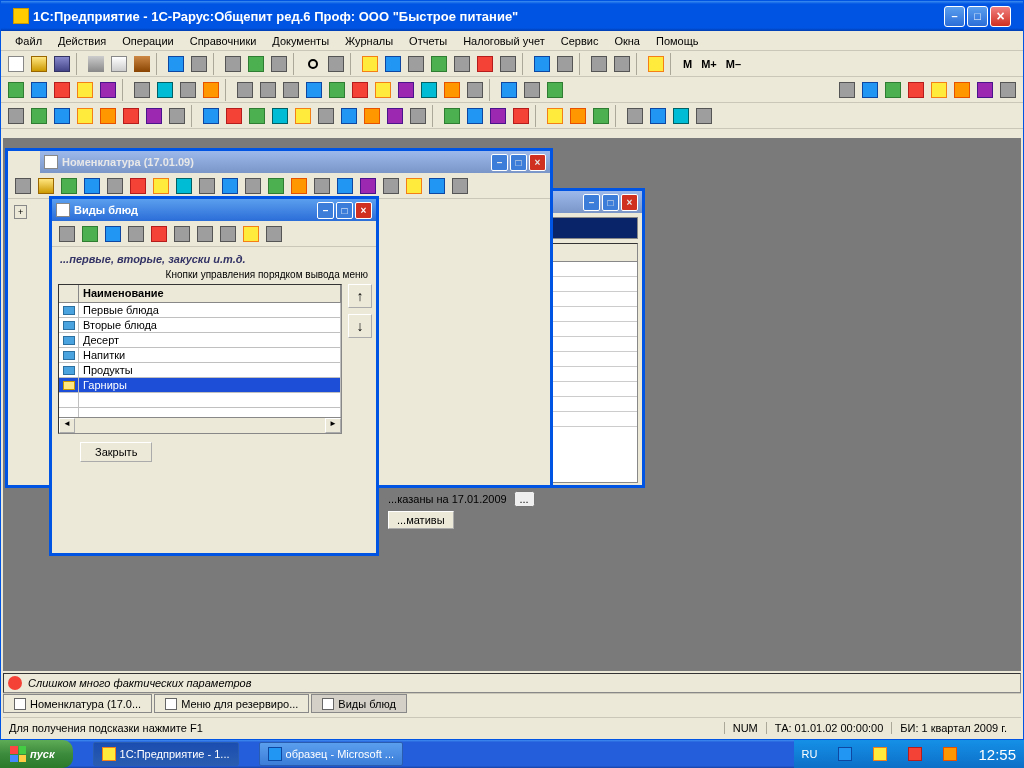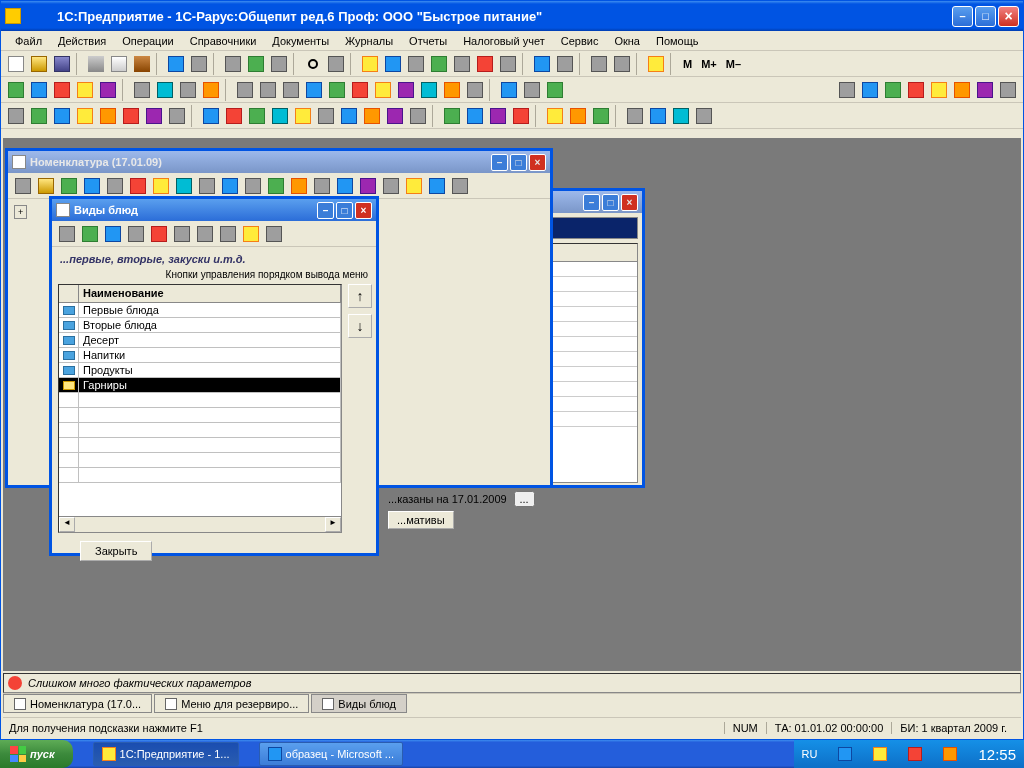--- a/index.html
+++ b/index.html
@@ -1,20 +1,20 @@
 <!DOCTYPE html>
 <html><head>
 <meta charset="utf-8">
 <style>
 * { box-sizing: border-box; margin: 0; padding: 0; font-family: Tahoma, sans-serif; font-size: 11px; }
 body { width: 1024px; height: 768px; overflow: hidden; background: #3a6ea5; position: relative; }
 
 
 .main-window { position: absolute; top: 0; left: 0; width: 1024px; height: 740px; background: #ece9d8; border: 1px solid #0054e3; }
-.titlebar { height: 30px; background: linear-gradient(to bottom, #3c8cf0 0%, #0054e3 10%, #0054e3 90%, #003db0 100%); display: flex; align-items: center; padding: 0 4px; color: white; font-weight: bold; gap: 32px; }
+.titlebar { height: 30px; background: linear-gradient(to bottom, #3c8cf0 0%, #0054e3 10%, #0054e3 90%, #003db0 100%); display: flex; align-items: center; padding: 0 12px; color: white; font-weight: bold; }
 .titlebar .app-icon { width: 16px; height: 16px; background: #ffcc00; border: 1px solid #cc9900; margin-right: 4px; }
 .titlebar .title { flex: 1; font-size: 13px; }
 .titlebar .win-btns { display: flex; gap: 2px; }
 .win-btn { width: 21px; height: 21px; border: 1px solid white; border-radius: 3px; display: flex; align-items: center; justify-content: center; font-weight: bold; font-size: 11px; color: white; cursor: pointer; }
 .win-btn.min, .win-btn.max { background: linear-gradient(to bottom, #5a9fee, #2b6dd8); }
 .win-btn.close { background: linear-gradient(to bottom, #f08080, #d03020); }
 .win-btn.min::before { content: "–"; }
 .win-btn.max::before { content: "□"; }
 .win-btn.close::before { content: "×"; font-size: 14px; }
 
@@ -42,21 +42,21 @@
 .ico-purple { background: #9c27b0; border: 1px solid #4a148c; }
 .ico-orange { background: #ff9800; border: 1px solid #e65100; }
 .ico-cyan { background: #00bcd4; border: 1px solid #006064; }
 .ico-find { background: #000; width: 10px; height: 10px; border-radius: 50%; border: 2px solid #000; position: relative; }
 
 .mdi-area { position: absolute; top: 137px; left: 2px; right: 2px; bottom: 68px; background: #7a7a7a; overflow: hidden; }
 
 
 .child-window { position: absolute; border: 3px solid #0054e3; background: #ece9d8; }
 .child-titlebar { height: 22px; background: linear-gradient(to bottom, #5a9fee, #2b6dd8); display: flex; align-items: center; padding: 0 4px; color: white; font-weight: bold; }
-.child-titlebar.inactive { background: linear-gradient(to bottom, #9db9eb, #7a96c8); color: #e8e8e8; }
+.child-titlebar.inactive { background: linear-gradient(to bottom, #9db9eb, #7a96c8); color: #e8e8e8; margin-left: 32px; }
 .child-titlebar .doc-icon { width: 14px; height: 14px; background: #fff; border: 1px solid #888; margin-right: 4px; }
 .child-win-btns { display: flex; gap: 2px; margin-left: auto; }
 .child-win-btn { width: 17px; height: 17px; border: 1px solid white; border-radius: 2px; display: flex; align-items: center; justify-content: center; font-size: 10px; cursor: pointer; }
 .child-win-btn.min, .child-win-btn.max { background: #3b7dd8; }
 .child-win-btn.close { background: #d03020; }
 .child-win-btn.min::before { content: "–"; }
 .child-win-btn.max::before { content: "□"; }
 .child-win-btn.close::before { content: "×"; }
 
 .child-toolbar { height: 26px; background: #ece9d8; display: flex; align-items: center; padding: 2px 4px; gap: 1px; border-bottom: 1px solid #cac6b8; }
@@ -69,26 +69,26 @@
 .bg-body { background: white; border: 1px inset #888; margin: 4px; height: 240px; position: relative; }
 .bg-header { height: 18px; background: #ece9d8; border-bottom: 1px solid #888; font-weight: bold; padding: 2px 4px; }
 .bg-row { height: 15px; border-bottom: 1px solid #ccc; padding: 0 4px; font-size: 10px; display: flex; align-items: center; }
 .bg-footer { padding: 4px; font-size: 10px; color: #000; }
 
 
 .vidy { top: 58px; left: 46px; width: 330px; height: 360px; z-index: 10; }
 .vidy-sub { font-weight: bold; font-style: italic; color: #333366; padding: 6px 8px 2px; }
 .vidy-hint { text-align: right; font-size: 10px; padding: 2px 8px 4px; }
 .vidy-grid-wrap { display: flex; padding: 0 6px; }
-.vidy-grid { flex: 1; border: 1px inset #888; background: white; height: 249px; overflow: hidden; position: relative; }
+.vidy-grid { flex: 1; border: 1px inset #888; background: white; height: 150px; overflow: hidden; position: relative; }
 .vidy-header { display: flex; background: #ece9d8; height: 18px; border-bottom: 1px solid #888; }
 .vidy-header .col1 { width: 20px; border-right: 1px solid #888; }
 .vidy-header .col2 { flex: 1; padding: 2px 4px; font-weight: bold; border-right: 1px solid #888; }
 .vidy-row { display: flex; height: 15px; border-bottom: 1px solid #c0c0c0; }
-.vidy-row.selected { background: #000000; color: white; }
+.vidy-row.selected { background: #1d4ed8; color: white; }
 .vidy-row .c1 { width: 20px; border-right: 1px solid #c0c0c0; display: flex; align-items: center; justify-content: center; }
 .vidy-row .c2 { flex: 1; padding: 4px 4px; border-right: 1px solid #c0c0c0; display: flex; align-items: center; }
 .folder { width: 12px; height: 9px; background: #4aa3df; border: 1px solid #2a6fa0; }
 .vidy-row.selected .folder { background: #ffe680; border-color: #cc9900; }
 .vidy-scrollh { height: 16px; background: #ece9d8; border-top: 1px solid #888; position: absolute; bottom: 0; left: 0; right: 0; display: flex; }
 .vidy-scrollh .sbtn { width: 16px; background: #ece9d8; border: 1px outset #fff; font-size: 8px; text-align: center; }
 .vidy-arrows { width: 28px; padding-left: 6px; }
 .vidy-arrows button { width: 24px; height: 24px; margin-bottom: 6px; background: #ece9d8; border: 1px outset #fff; font-size: 14px; font-weight: bold; cursor: pointer; }
 .vidy-footer { padding: 8px; }
 .vidy-footer button { padding: 3px 14px; background: #ece9d8; border: 1px outset #fff; cursor: pointer; margin-left: 20px; }

